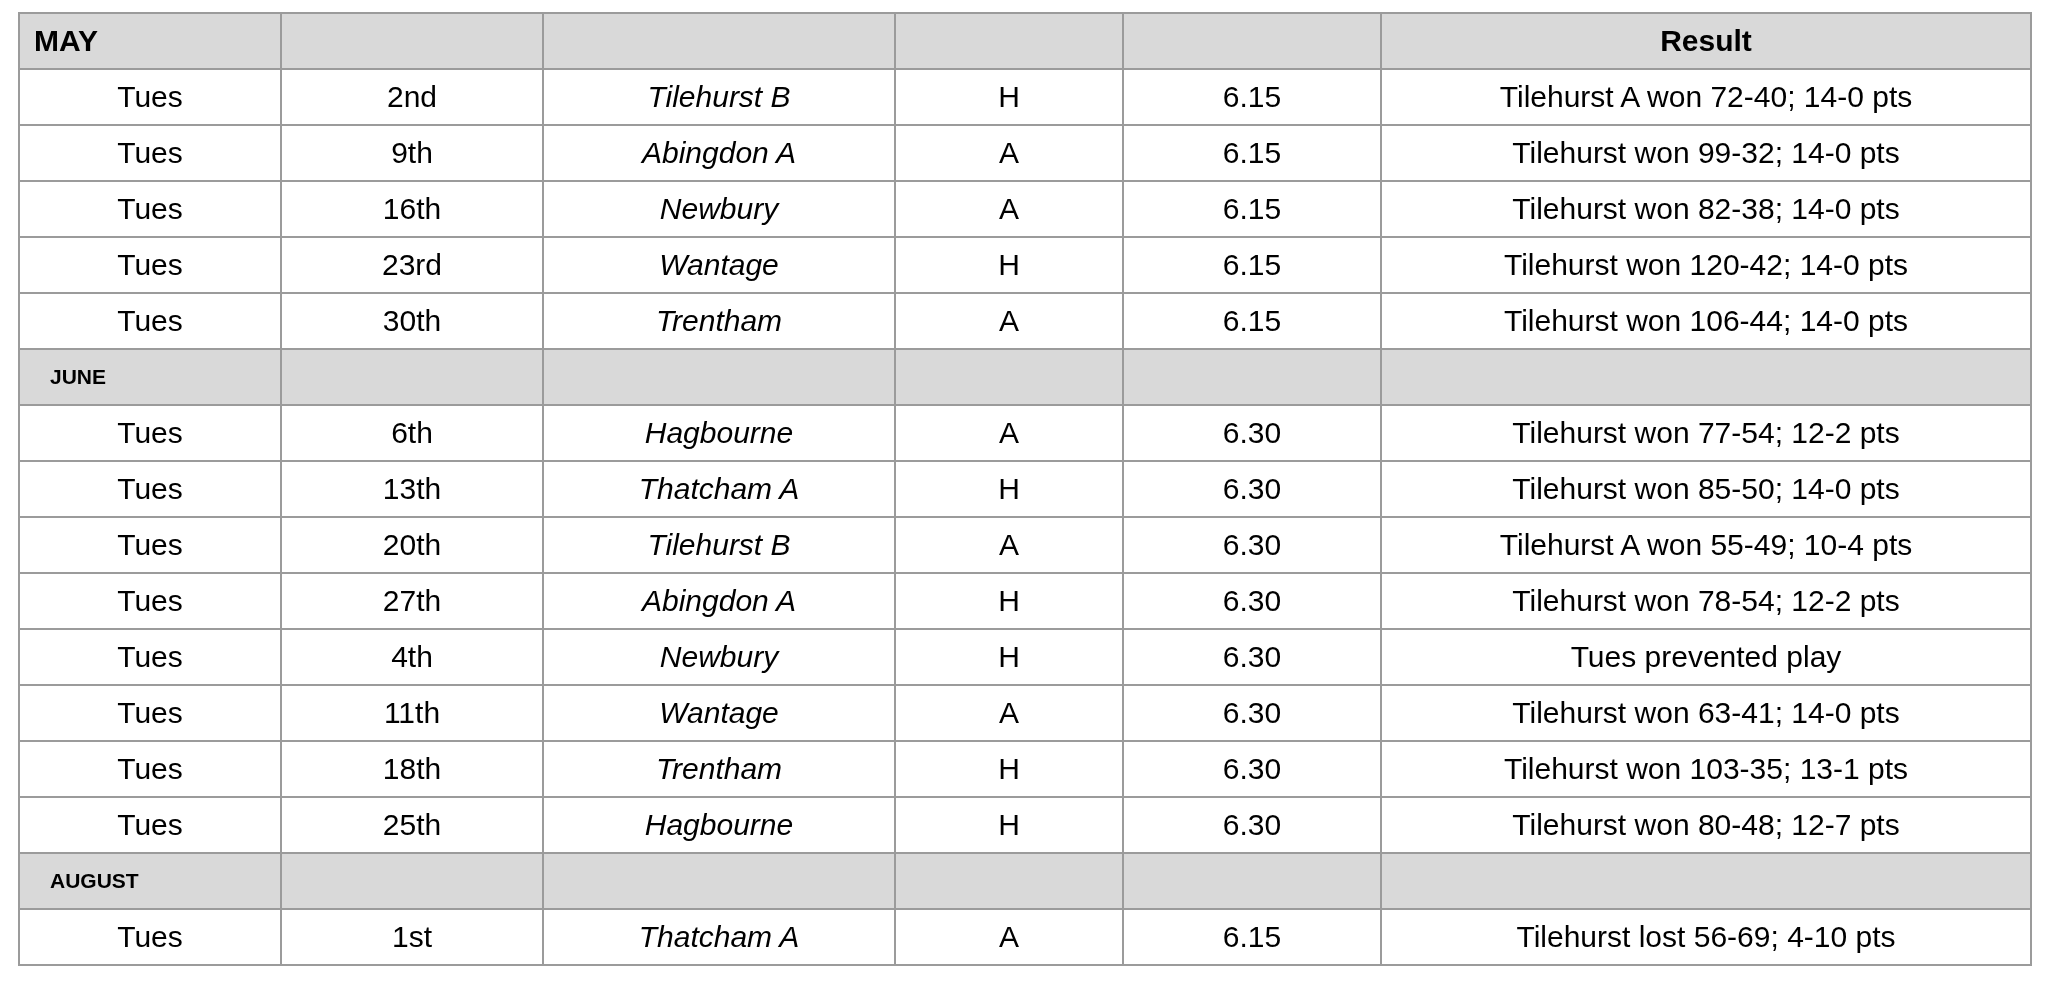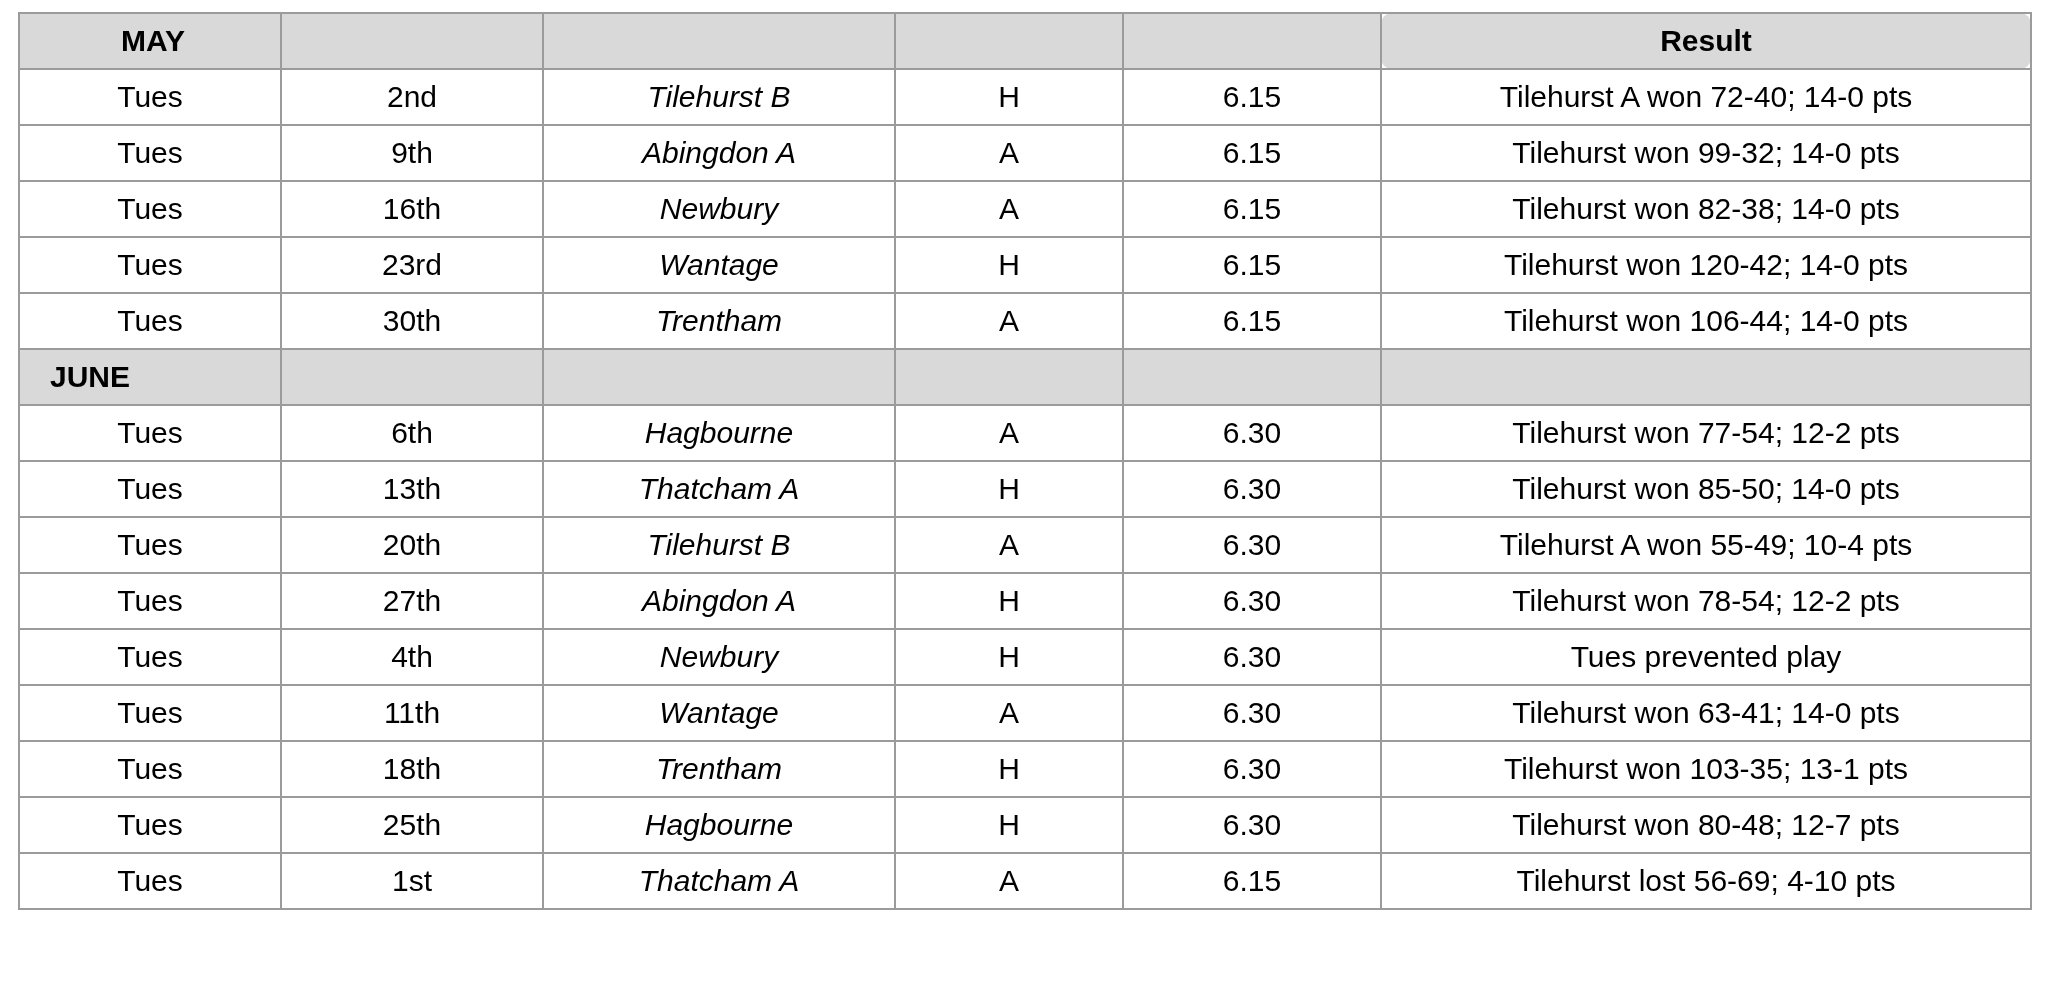--- a/index.html
+++ b/index.html
@@ -39,37 +39,36 @@
   col.c-day    { width: 262px; }
   col.c-date   { width: 262px; }
   col.c-opp    { width: 352px; }
   col.c-venue  { width: 228px; }
   col.c-time   { width: 258px; }
   col.c-result { width: 650px; }
 
   tr.month-row td {
     background: #d9d9d9;
     font-weight: bold;
-    font-size: 30px;
+    font-size: 21px;
     text-align: left;
     padding-left: 30px;
   }
   tr.header-row td {
     background: #d9d9d9;
     font-weight: bold;
   }
   tr.header-row td.month-cell {
-    text-align: center;
+    text-align: left;
     padding-left: 14px;
   }
   td.result-head {
     color: #c00000;
     font-weight: bold;
     text-align: center;
-    border-radius: 11px;
   }
   td.opp {
     text-align: left;
     padding-left: 18px;
     font-style: italic;
   }
   td.blank { background: #d9d9d9; }
 </style>
 </head>
 <body>
@@ -198,20 +197,28 @@
           <td>Tilehurst won 103-35; 13-1 pts</td>
         </tr>
         <tr class="fixture-row">
           <td>Tues</td>
           <td>25th</td>
           <td class="opp">Hagbourne</td>
           <td>H</td>
           <td>6.30</td>
           <td>Tilehurst won 80-48; 12-7 pts</td>
         </tr>
+        <tr class="month-row">
+          <td>AUGUST</td>
+          <td class="blank"></td>
+          <td class="blank"></td>
+          <td class="blank"></td>
+          <td class="blank"></td>
+          <td class="blank"></td>
+        </tr>
         <tr class="fixture-row">
           <td>Tues</td>
           <td>1st</td>
           <td class="opp">Thatcham A</td>
           <td>A</td>
           <td>6.15</td>
           <td>Tilehurst lost 56-69; 4-10 pts</td>
         </tr>
       </tbody>
   </table>

